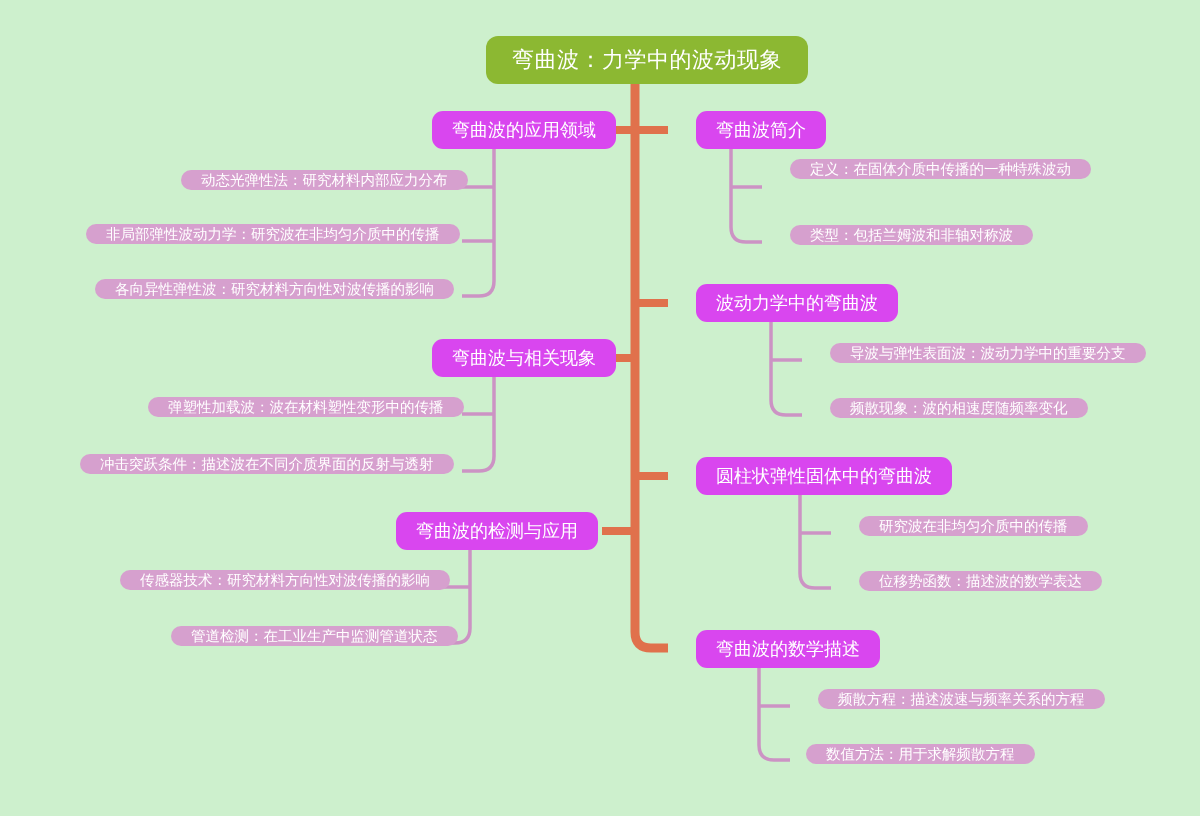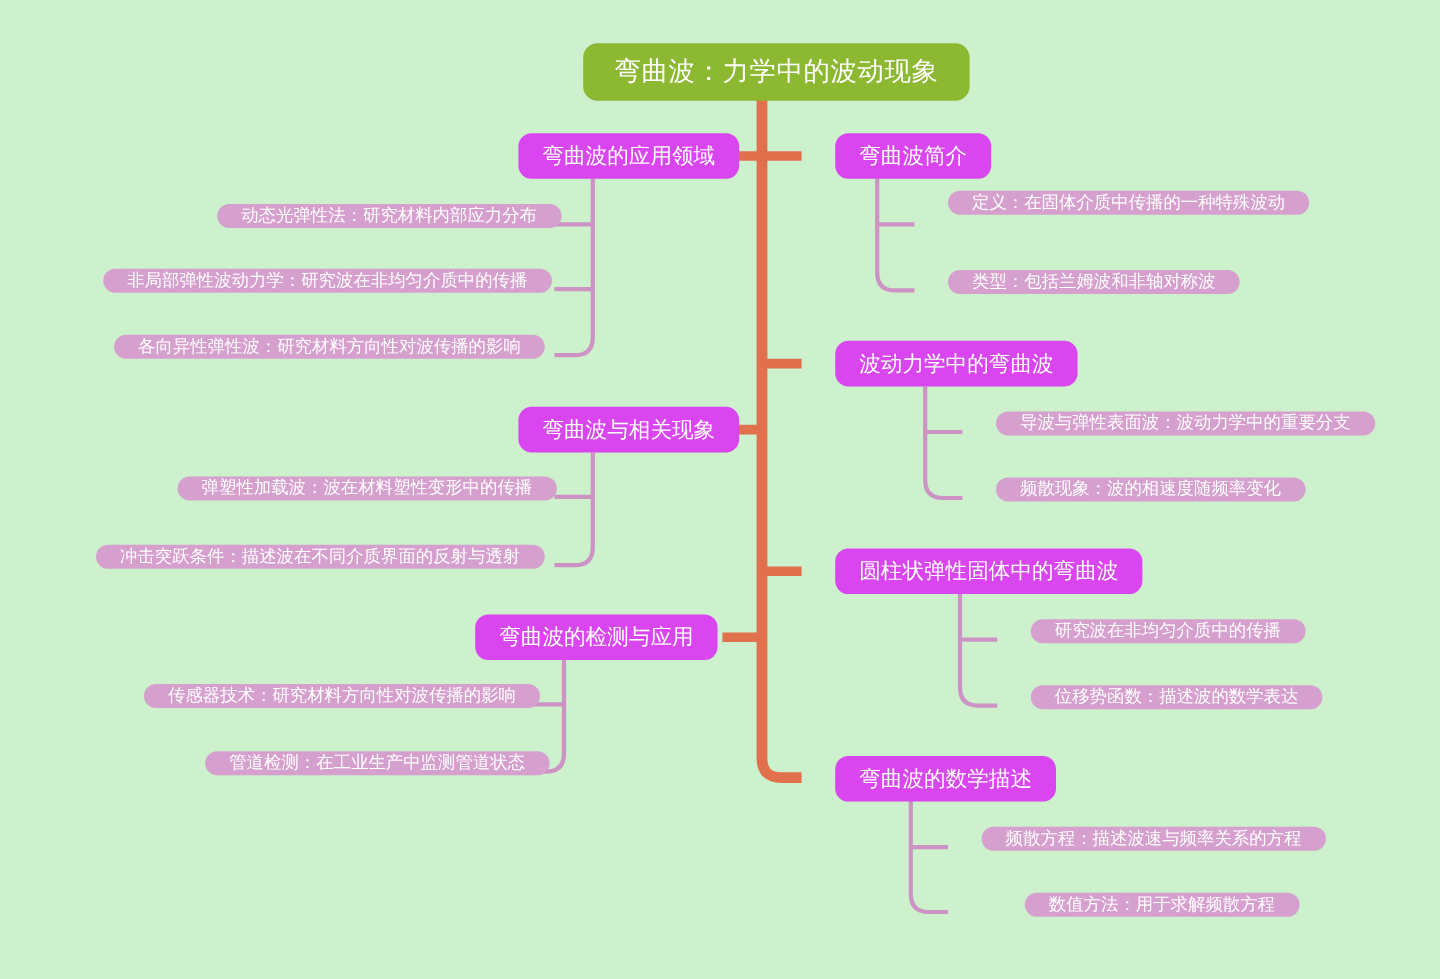--- a/index.html
+++ b/index.html
@@ -172,17 +172,17 @@
   <div class="node node-leaf" style="left:831px; top:571px;">
     <span>位移势函数：描述波的数学表达</span>
   </div>
 
   <div class="node node-branch" style="left:668px; top:630px;">
     <span>弯曲波的数学描述</span>
   </div>
   <div class="node node-leaf" style="left:790px; top:689px;">
     <span>频散方程：描述波速与频率关系的方程</span>
   </div>
-  <div class="node node-leaf" style="left:826px; top:744px;">
+  <div class="node node-leaf" style="left:778px; top:744px;">
     <span>数值方法：用于求解频散方程</span>
   </div>
 
 </div>
 
 </body></html>

